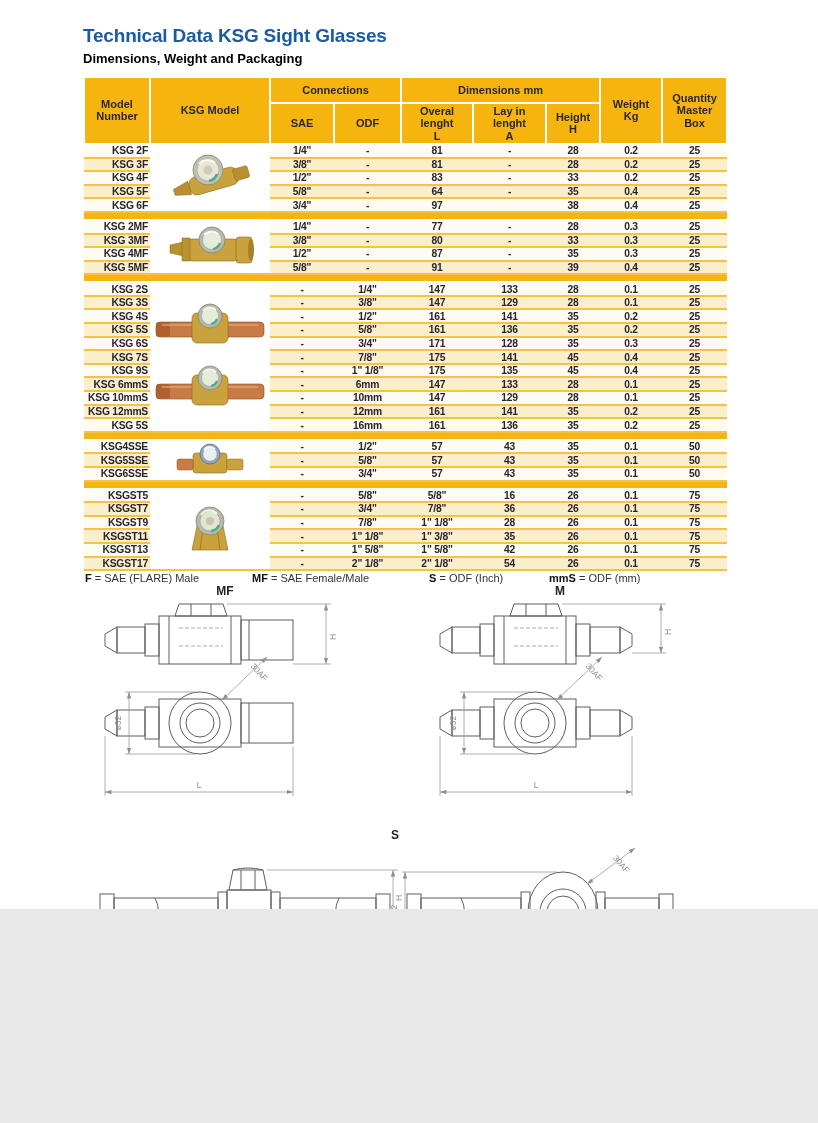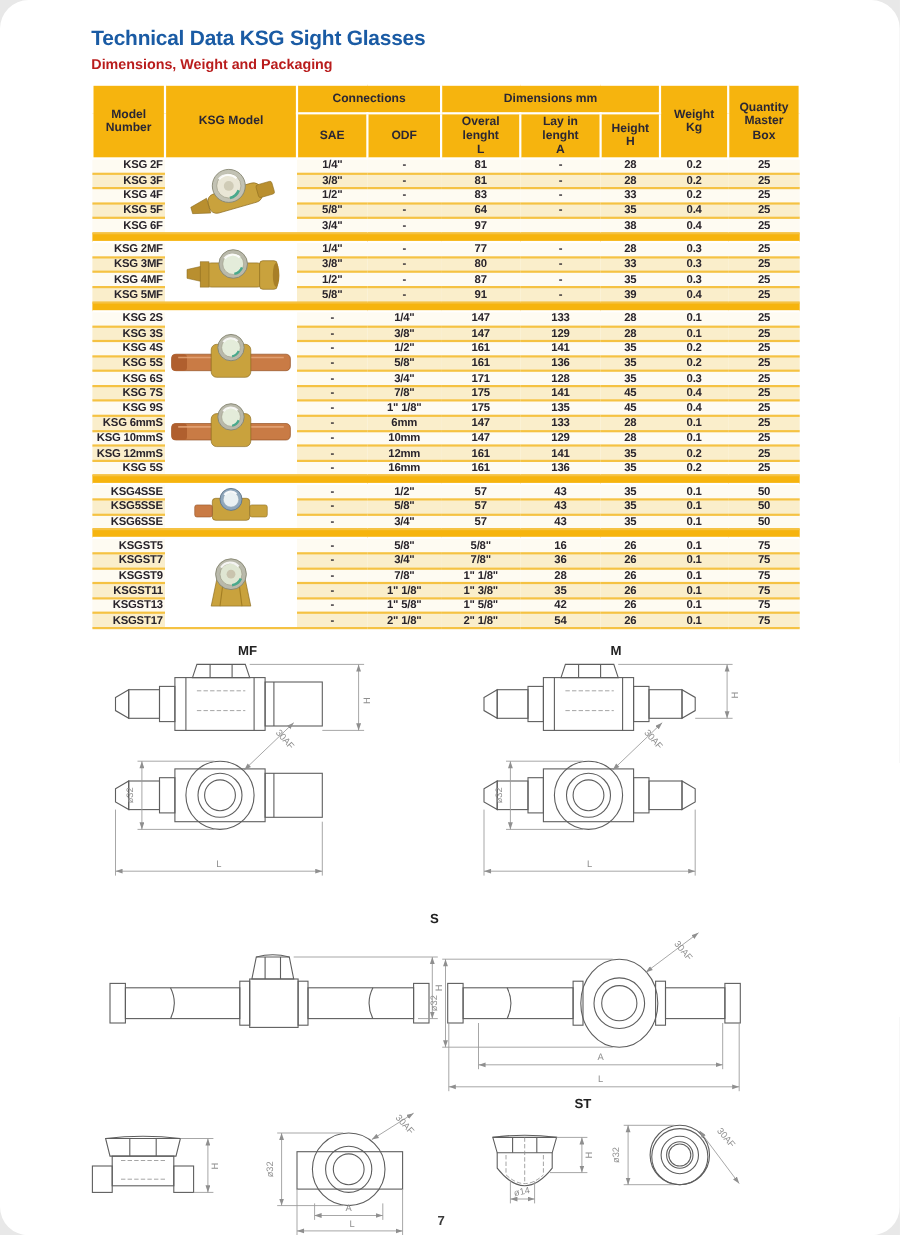--- a/index.html
+++ b/index.html
@@ -1,22 +1,22 @@
 <!DOCTYPE html>
 <html><head>
 <meta charset="utf-8">
 <style>
   html,body { margin:0; padding:0; background:#e8e8e8; }
   .page {
-    position:relative; width:818px; height:1123px; margin:0 auto;
+    position:relative; width:818px; height:909px; margin:0 auto;
     background:#ffffff; overflow:hidden;
-    font-family:"Liberation Sans", sans-serif; color:#26222a;border-radius:26px;
+    font-family:"Liberation Sans", sans-serif; color:#26222a;
   }
   .title { position:absolute; left:83px; top:25px; font-size:19px; font-weight:bold; color:#1a5ba4; letter-spacing:-0.2px; }
-  .subtitle { position:absolute; left:83px; top:51px; font-size:13px; font-weight:bold; color:#b91c1c; }
+  .subtitle { position:absolute; left:83px; top:51px; font-size:13px; font-weight:bold; color:#000000; }
 
   table.spec { position:absolute; left:83px; top:76px; width:643px; border-collapse:collapse; table-layout:fixed; }
   table.spec th {
     background:#f6b40e; color:#2b2733; font-weight:bold; font-size:11px; line-height:1.12;
     text-align:center; vertical-align:middle; border:2px solid #ffffff; padding:1px 2px;
     white-space:pre-line;
   }
   table.spec thead tr.h1 th { height:22px; }
   table.spec thead tr.h2 th { height:32px; }
   table.spec td {
@@ -475,20 +475,26 @@
           <td class="val">2" 1/8"</td>
           <td class="val">2" 1/8"</td>
           <td class="val">54</td>
           <td class="val">26</td>
           <td class="val">0.1</td>
           <td class="val">75</td>
         </tr>
       </tbody>
   </table>
 
+  <div class="legend">
+    <span class="leg" style="left:0"><b>F</b> <span>= SAE (FLARE) Male</span></span>
+    <span class="leg" style="left:167px"><b>MF</b> <span>= SAE Female/Male</span></span>
+    <span class="leg" style="left:344px"><b>S</b> <span>= ODF (Inch)</span></span>
+    <span class="leg" style="left:464px"><b>mmS</b> <span>= ODF (mm)</span></span>
+  </div>
 
   <div class="dlabel" style="left:95px;top:584px;width:260px">MF</div>
   <svg class="draw" style="left:95px;top:600px" width="260" height="210" viewBox="0 0 260 210">
 
     <path class="o" d="M10,34 L22,27 L22,53 L10,46 Z"></path>
     <rect class="o" x="22" y="27" width="28" height="26" fill="url(#th)"></rect>
     <rect class="o" x="50" y="24" width="14" height="32"></rect>
     <rect class="o" x="64" y="16" width="82" height="48"></rect>
     <line class="o" x1="74" y1="16" x2="74" y2="64"></line>
     <line class="o" x1="136" y1="16" x2="136" y2="64"></line>

